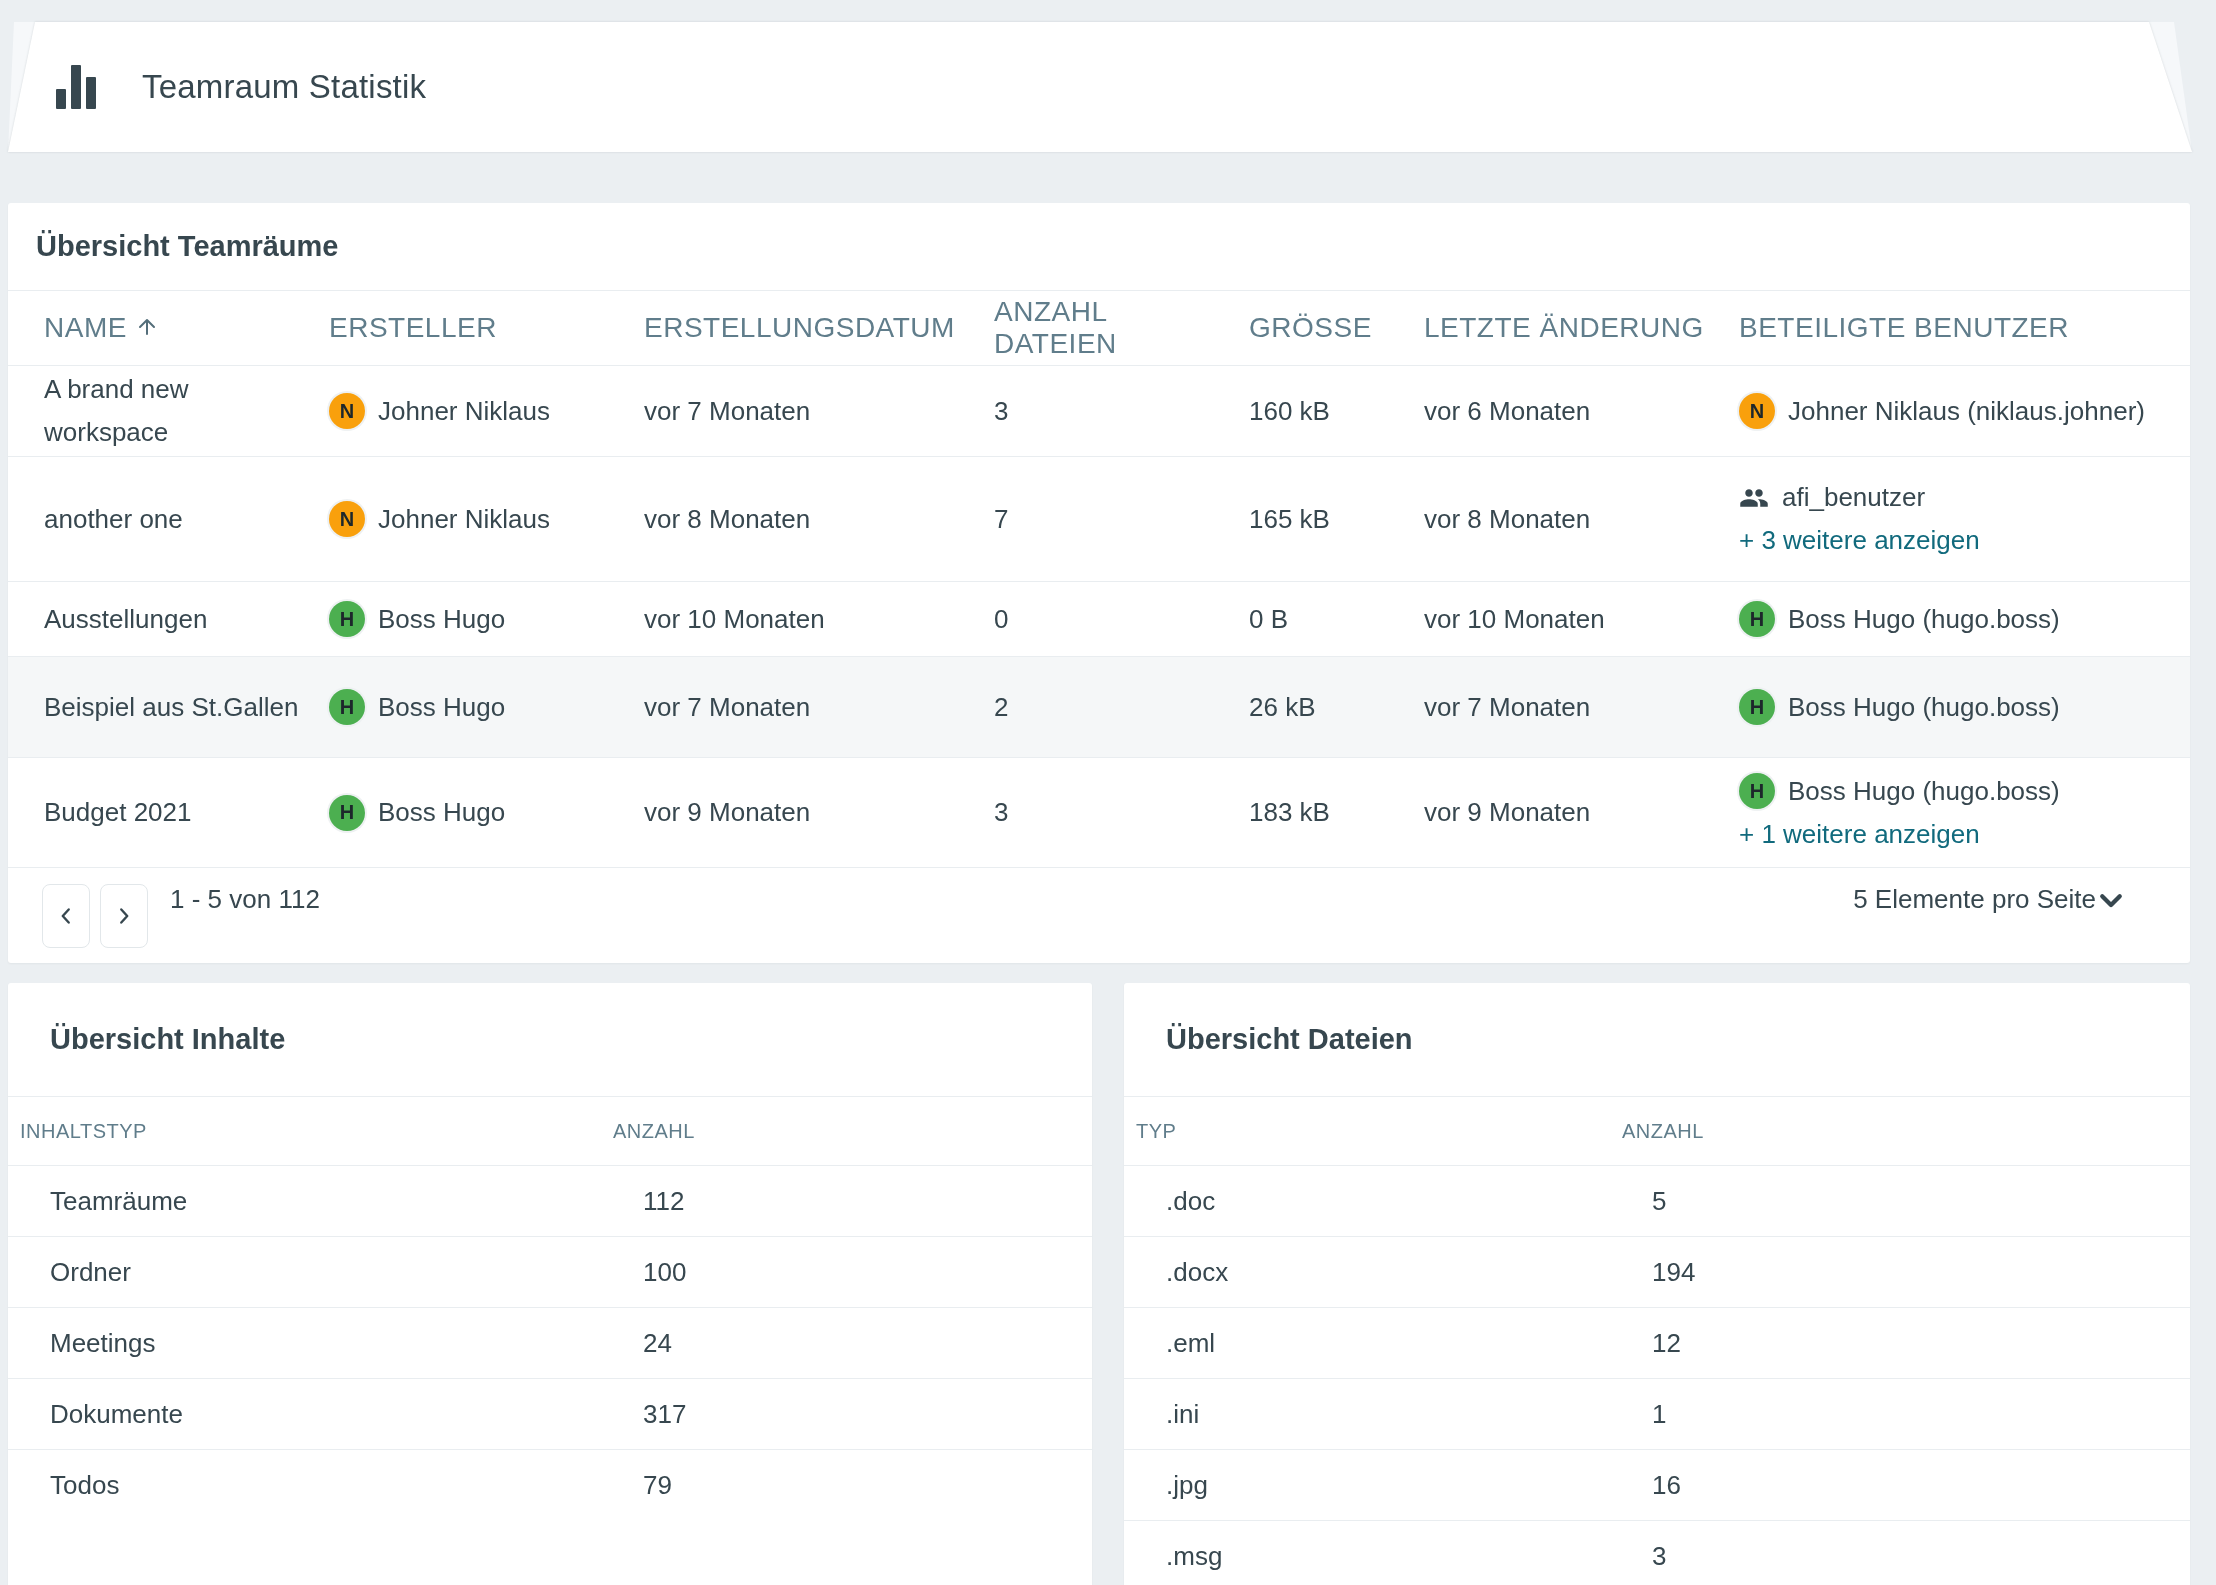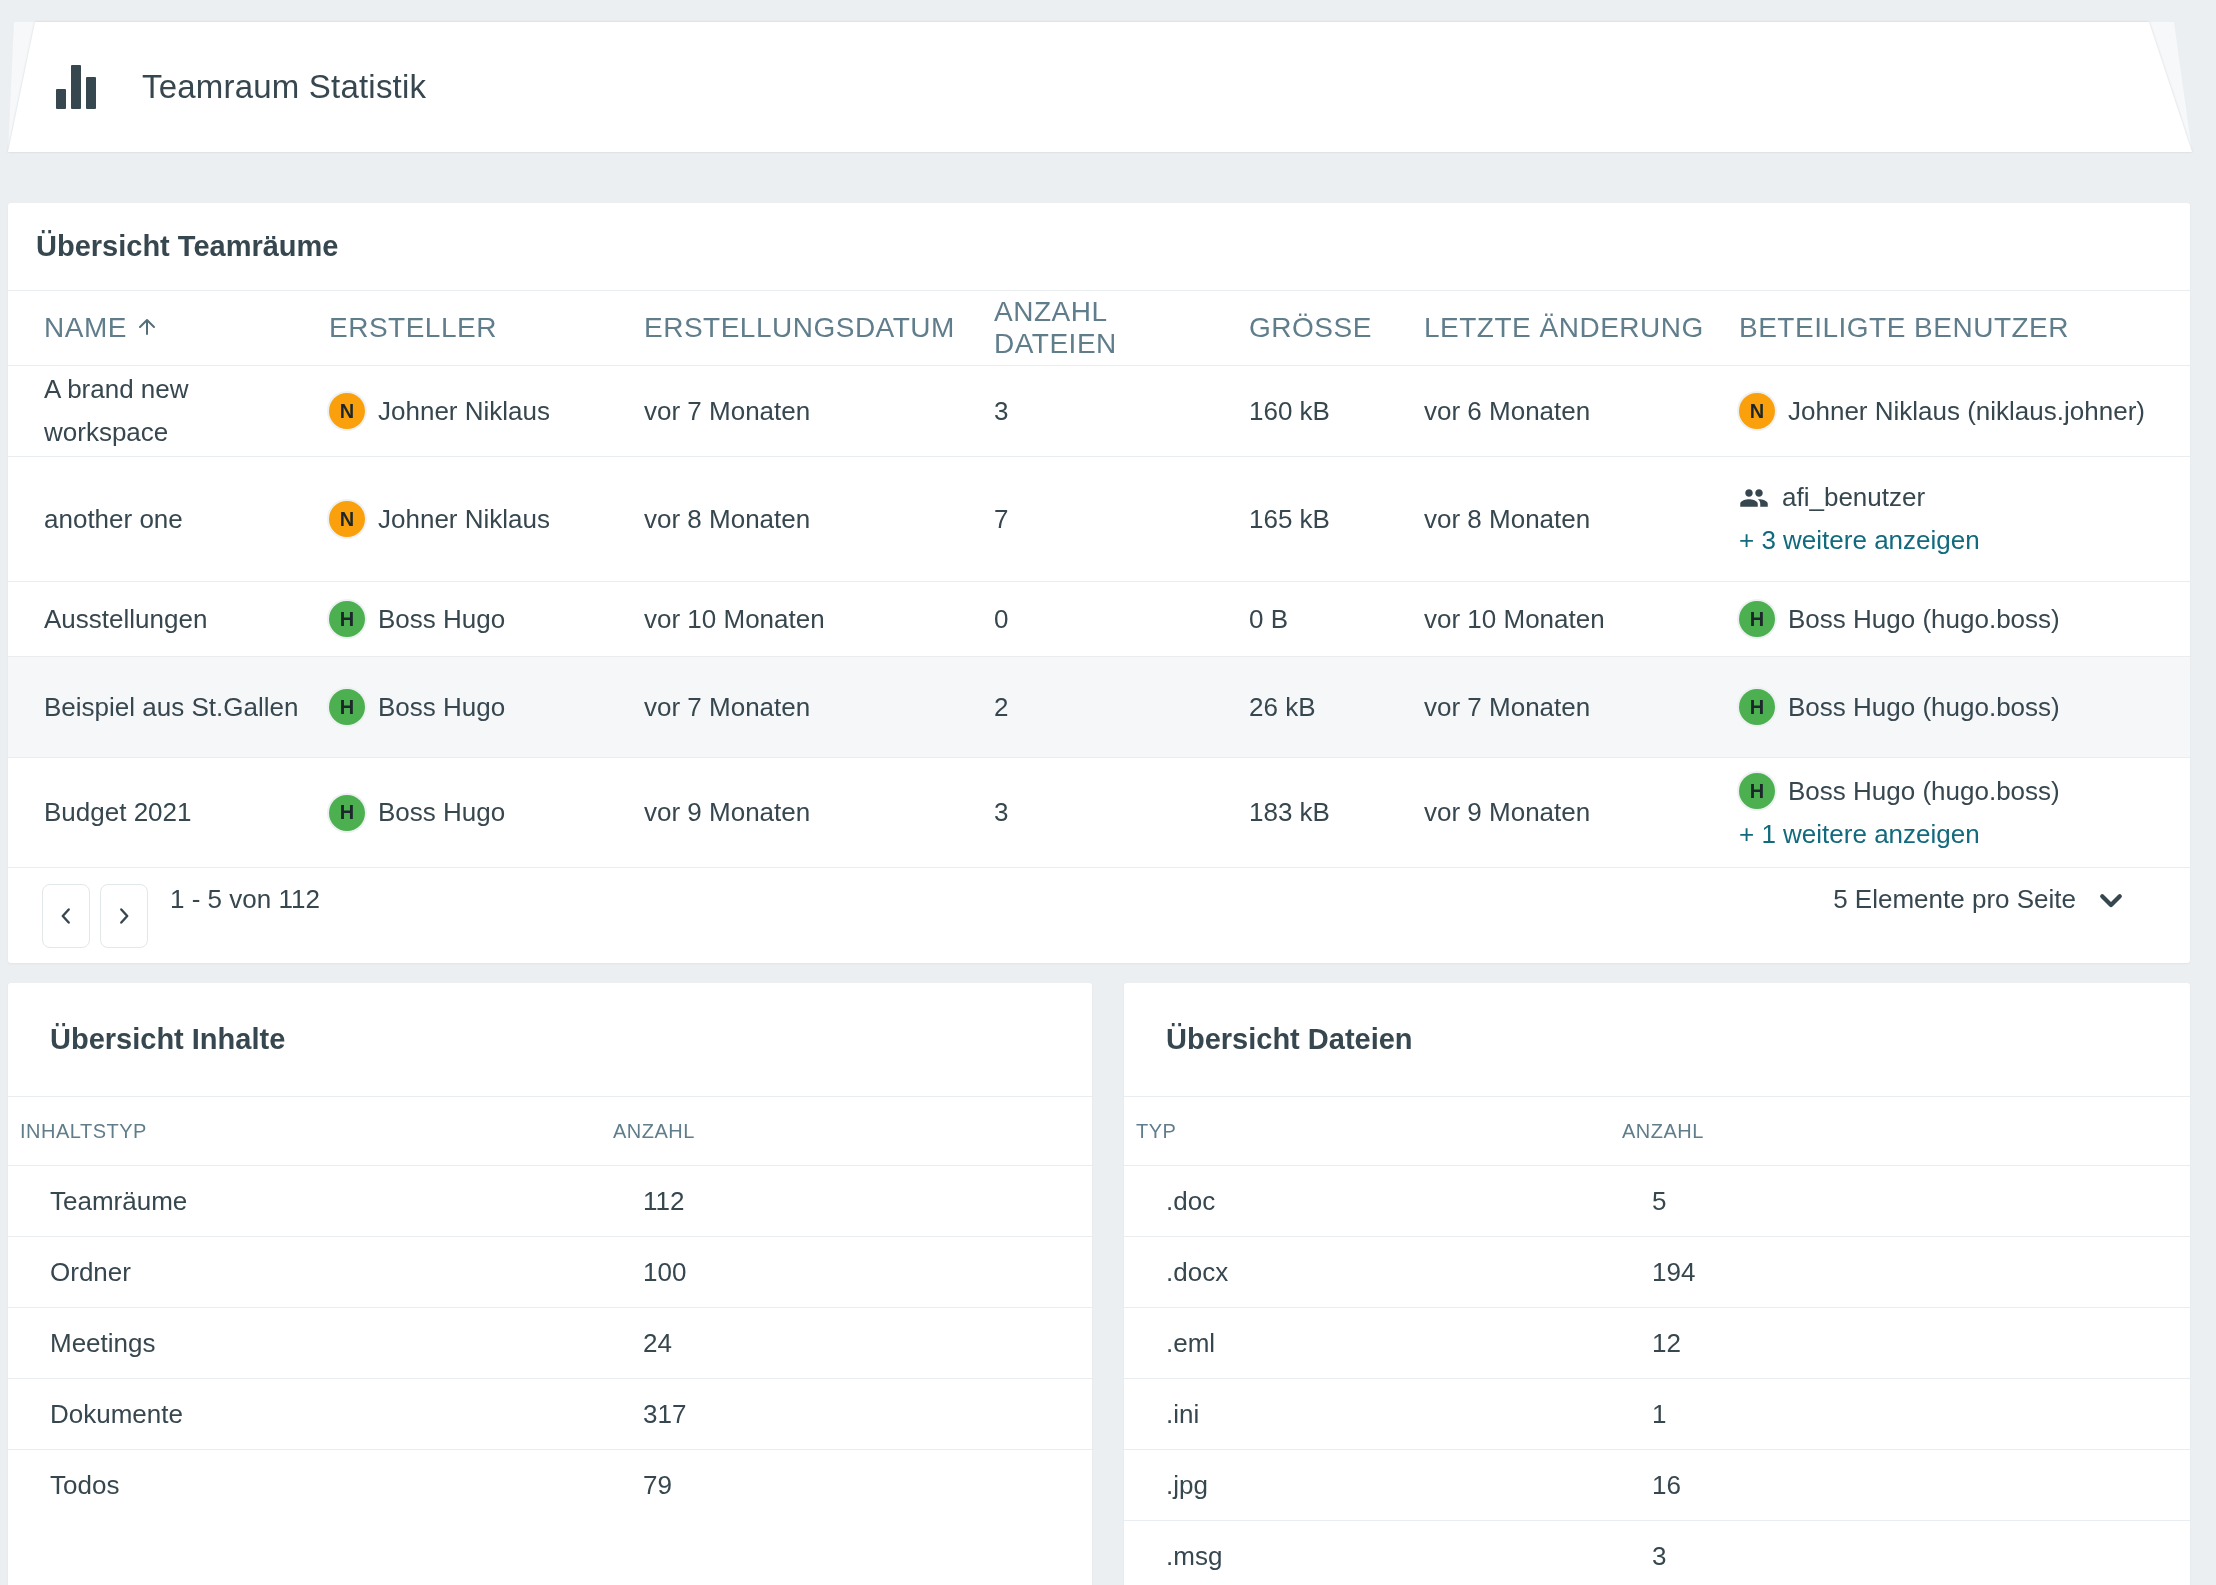--- a/index.html
+++ b/index.html
@@ -93,21 +93,21 @@
     display:flex;align-items:flex-start;
     padding:16px 64px 0 34px;
   }
   .pg-btn{
     width:48px;height:64px;background:#fff;border:1px solid #e2e7ea;border-radius:8px;
     display:inline-flex;align-items:center;justify-content:center;cursor:pointer;padding:0;
   }
   .pg-btn + .pg-btn{margin-left:10px;}
   .pg-range{margin-left:22px;font-size:26px;color:#37474f;}
   .pg-spacer{flex:1;}
-  .per-page{display:flex;align-items:center;gap:20px;cursor:pointer;}
+  .per-page{display:flex;align-items:center;cursor:pointer;}
   .per-page span{font-size:26px;color:#37474f;}
 
   
   .bottom-row{position:absolute;left:8px;top:983px;display:flex;gap:32px;}
   .small-card{height:711px;overflow:hidden;}
   .small-card .card-title{height:113px;padding-left:42px;}
   .card--contents{width:1084px;}
   .card--files{width:1066px;}
   .grid-sm{display:grid;align-items:center;padding-left:42px;}
   .card--contents .grid-sm{grid-template-columns:593px 1fr;}

